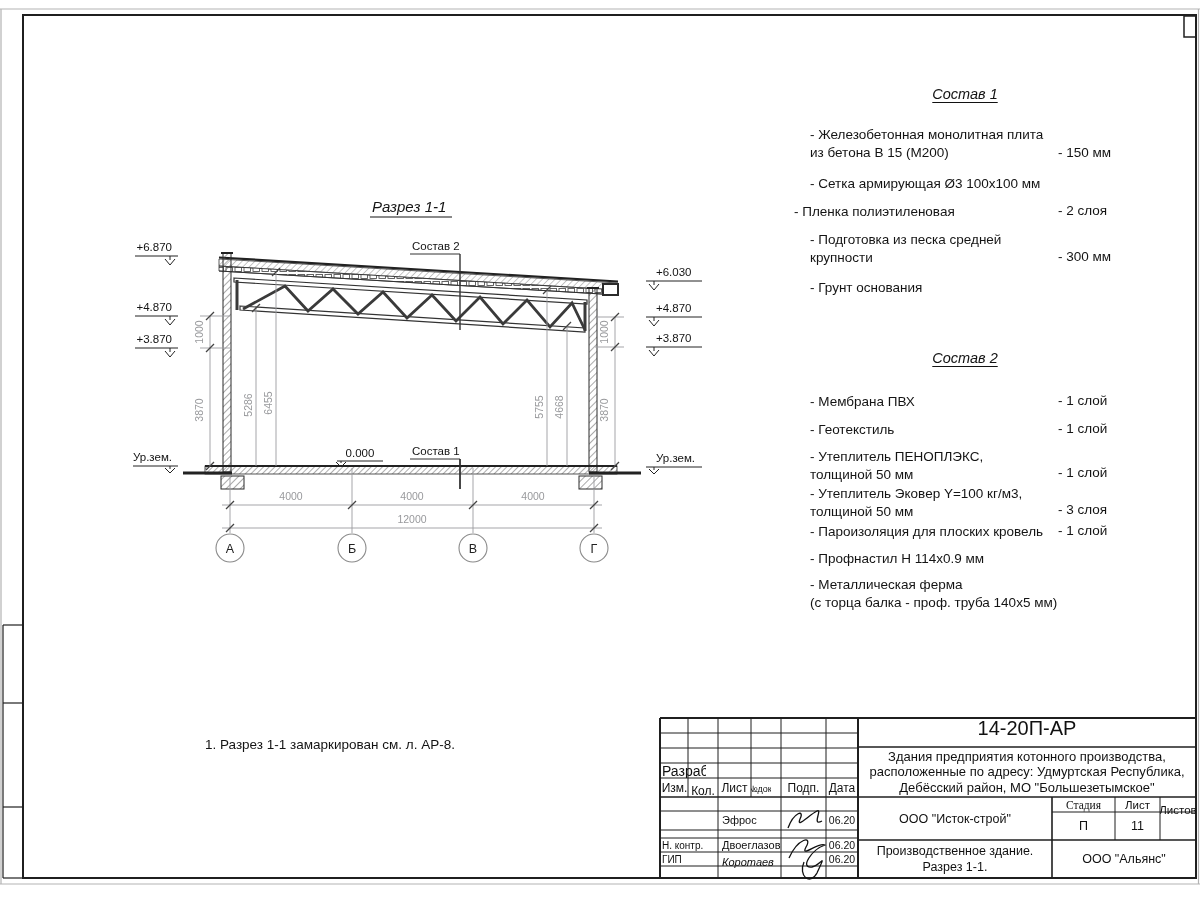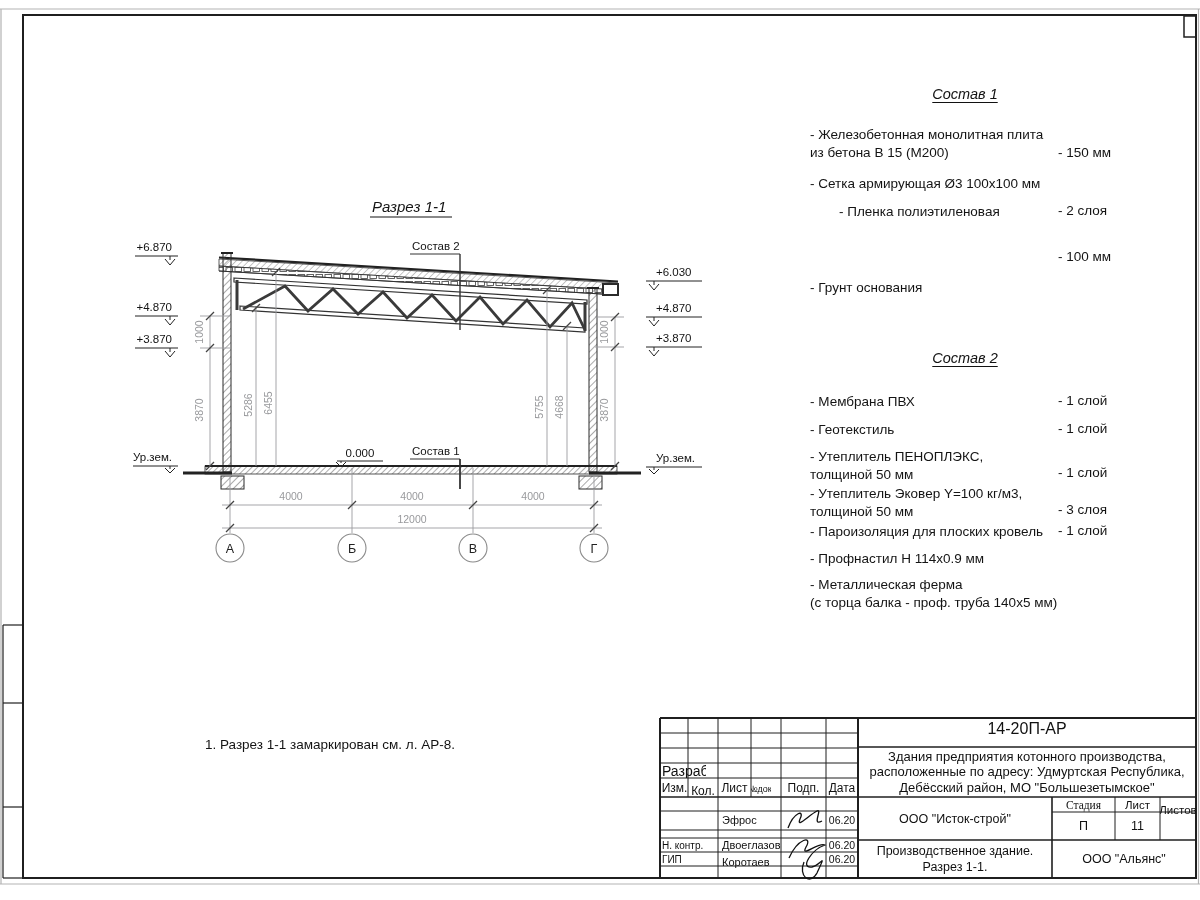--- a/index.html
+++ b/index.html
@@ -250,23 +250,25 @@
     <path d="M788,828 C794,812 805,809 800,819 C796,829 809,815 817,811 C823,808 811,827 822,821"></path>
     <path d="M789,858 C798,838 813,835 806,847 C800,859 819,841 825,845 C812,849 799,869 812,867 C821,865 827,851 817,873 C810,886 798,876 804,862"></path>
   </g>
 </svg>
 
 <div class="spec-title" style="left:805px;top:86px;">Состав 1</div>
 <div class="spec-text" style="left:810px;top:126px;">- Железобетонная  монолитная плита
   из бетона В 15 (М200)</div>
 <div class="spec-val" style="left:1058px;top:145px;">- 150 мм</div>
 <div class="spec-text" style="left:810px;top:175px;">- Сетка армирующая Ø3 100х100 мм</div>
-<div class="spec-text" style="left:839px;top:203px;">- Пленка полиэтиленовая</div>
+<div class="spec-text" style="left:794px;top:203px;">- Пленка полиэтиленовая</div>
 <div class="spec-val" style="left:1058px;top:203px;">-  2 слоя</div>
-<div class="spec-val" style="left:1058px;top:249px;">- 100 мм</div>
+<div class="spec-text" style="left:810px;top:231px;">- Подготовка из песка средней
+  крупности</div>
+<div class="spec-val" style="left:1058px;top:249px;">- 300 мм</div>
 <div class="spec-text" style="left:810px;top:279px;">- Грунт основания</div>
 
 <div class="spec-title" style="left:805px;top:350px;">Состав 2</div>
 <div class="spec-text" style="left:810px;top:393px;">- Мембрана ПВХ</div>
 <div class="spec-val" style="left:1058px;top:393px;">- 1 слой</div>
 <div class="spec-text" style="left:810px;top:421px;">- Геотекстиль</div>
 <div class="spec-val" style="left:1058px;top:421px;">- 1 слой</div>
 <div class="spec-text" style="left:810px;top:448px;">- Утеплитель ПЕНОПЛЭКС,
   толщиной 50 мм</div>
 <div class="spec-val" style="left:1058px;top:465px;">- 1 слой</div>
@@ -274,42 +276,42 @@
   толщиной 50 мм</div>
 <div class="spec-val" style="left:1058px;top:502px;">- 3 слоя</div>
 <div class="spec-text" style="left:810px;top:523px;">- Пароизоляция для плоских кровель</div>
 <div class="spec-val" style="left:1058px;top:523px;">- 1 слой</div>
 <div class="spec-text" style="left:810px;top:550px;">- Профнастил Н 114х0.9 мм</div>
 <div class="spec-text" style="left:810px;top:576px;">- Металлическая ферма
   (с торца балка - проф. труба 140х5 мм)</div>
 
 <div class="note" style="left:205px;top:737px;">1. Разрез 1-1 замаркирован см. л. АР-8.</div>
 
-<div class="tbc" style="left:860px;top:720px;width:334px;height:17px;font-size:16px;">14-20П-АР</div>
+<div class="tbc" style="left:860px;top:720px;width:334px;height:17px;font-size:20px;">14-20П-АР</div>
 <div class="tbc pre" style="left:860px;top:749px;width:334px;height:46px;font-size:13px;line-height:15.5px;">Здания предприятия котонного производства,
 расположенные по адресу: Удмуртская Республика,
 Дебёсский район, МО "Большезетымское"</div>
 
 <div class="tbc" style="left:661px;top:780px;width:27px;height:15px;font-size:12px;">Изм.</div>
 <div class="tbc" style="left:688px;top:780px;width:30px;height:21px;font-size:12px;">Кол.</div>
 <div class="tbc" style="left:718px;top:780px;width:33px;height:15px;font-size:12px;">Лист</div>
 <div class="tbc" style="left:751px;top:782px;width:20px;height:13px;font-size:9px;">№док.</div>
 <div class="tbc" style="left:781px;top:780px;width:45px;height:15px;font-size:12px;">Подп.</div>
 <div class="tbc" style="left:826px;top:780px;width:32px;height:15px;font-size:12px;">Дата</div>
 
 <div class="tbc" style="left:662px;top:764px;width:44px;height:14px;font-size:14px;justify-content:flex-start;">Разработал</div>
 <div class="tbc" style="left:722px;top:812px;width:58px;height:15px;font-size:11px;justify-content:flex-start;">Эфрос</div>
 <div class="tbc" style="left:826px;top:812px;width:32px;height:15px;font-size:10.5px;">06.20</div>
 
 <div class="tbc" style="left:662px;top:839px;width:56px;height:13px;font-size:10px;justify-content:flex-start;">Н. контр.</div>
 <div class="tbc" style="left:722px;top:838px;width:60px;height:14px;font-size:11px;justify-content:flex-start;">Двоеглазов</div>
 <div class="tbc" style="left:826px;top:838px;width:32px;height:14px;font-size:10.5px;">06.20</div>
 
 <div class="tbc" style="left:662px;top:853px;width:56px;height:13px;font-size:10px;justify-content:flex-start;">ГИП</div>
-<div class="tbc" style="left:722px;top:852px;width:60px;height:20px;font-size:11px;justify-content:flex-start;">Коротаев</div>
+<div class="tbc" style="left:722px;top:852px;width:60px;height:20px;font-size:11px;justify-content:flex-start;font-style:italic;">Коротаев</div>
 <div class="tbc" style="left:826px;top:852px;width:32px;height:14px;font-size:10.5px;">06.20</div>
 
 <div class="tbc" style="left:858px;top:799px;width:194px;height:39px;font-size:12.5px;">ООО "Исток-строй"</div>
 <div class="tbc" style="left:1052px;top:798px;width:63px;height:14px;font-size:11.5px;font-family:Liberation Serif, serif;">Стадия</div>
 <div class="tbc" style="left:1115px;top:798px;width:45px;height:14px;font-size:11.5px;">Лист</div>
 <div class="tbc" style="left:1160px;top:798px;width:36px;height:24px;font-size:11.5px;">Листов</div>
 <div class="tbc" style="left:1052px;top:814px;width:63px;height:24px;font-size:12.5px;">П</div>
 <div class="tbc" style="left:1115px;top:814px;width:45px;height:24px;font-size:12.5px;">11</div>
 <div class="tbc pre" style="left:858px;top:842px;width:194px;height:34px;font-size:12.5px;line-height:16px;">Производственное здание.
 Разрез 1-1.</div>

